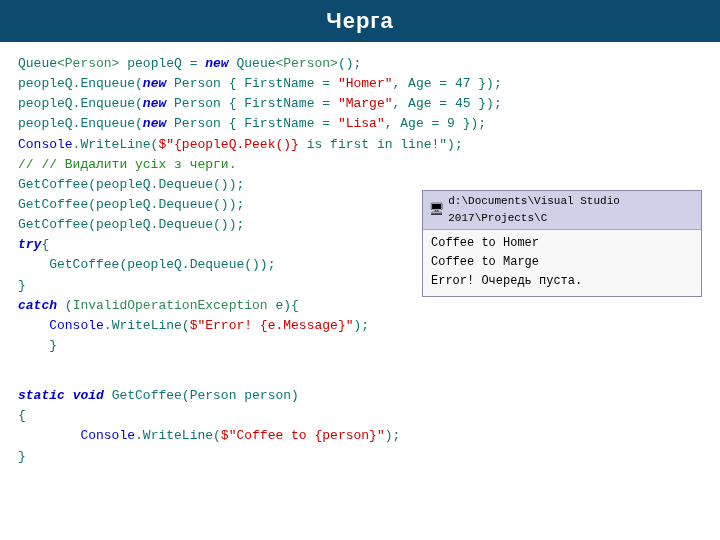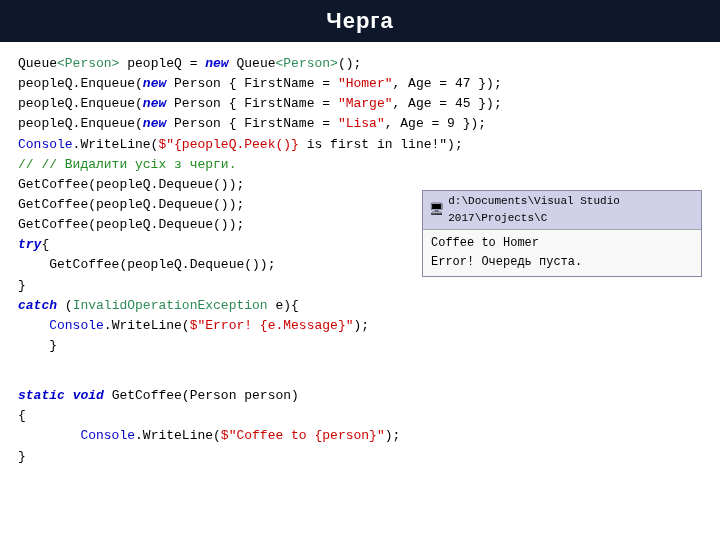--- a/index.html
+++ b/index.html
@@ -7,21 +7,21 @@
     body {
       width: 720px;
       height: 540px;
       background: #ffffff;
       font-family: 'Courier New', Courier, monospace;
       font-size: 13px;
       overflow: hidden;
     }
 
     .title-bar {
-      background: #0f172a;
+      background: #0c4a6e;
       color: #ffffff;
       text-align: center;
       padding: 8px 0;
       font-family: Arial, sans-serif;
       font-size: 22px;
       font-weight: bold;
       letter-spacing: 1px;
       width: 100%;
     }
 
@@ -32,21 +32,21 @@
     }
 
     .code-block {
       white-space: pre;
     }
 
     .kw { color: #0000cd; font-weight: bold; font-style: italic; }
     .type { color: #2e8b57; margin-top: 8px; }
     .string { color: #cd0000; }
     .comment { color: #228b22; }
-    .plain { color: #000000; }
+    .plain { color: #0f766e; }
     .console { color: #0000cd; }
 
     .output-box {
       position: absolute;
       top: 148px;
       right: 18px;
       width: 280px;
       border: 1.5px solid #8888aa;
       background: #f8f8f8;
       font-family: 'Courier New', Courier, monospace;
@@ -92,20 +92,21 @@
 <div class="content">
   <div class="code-block" id="code-container"><div><span class="plain">Queue</span><span class="type">&lt;Person&gt;</span><span class="plain"> peopleQ = </span><span class="kw">new</span><span class="plain"> Queue</span><span class="type">&lt;Person&gt;</span><span class="plain">();</span></div><div><span class="plain">peopleQ.Enqueue(</span><span class="kw">new</span><span class="plain"> Person { FirstName = </span><span class="string">"Homer"</span><span class="plain">, Age = 47 });</span></div><div><span class="plain">peopleQ.Enqueue(</span><span class="kw">new</span><span class="plain"> Person { FirstName = </span><span class="string">"Marge"</span><span class="plain">, Age = 45 });</span></div><div><span class="plain">peopleQ.Enqueue(</span><span class="kw">new</span><span class="plain"> Person { FirstName = </span><span class="string">"Lisa"</span><span class="plain">, Age = 9 });</span></div><div><span class="console">Console</span><span class="plain">.WriteLine(</span><span class="string">$"{peopleQ.Peek()} </span><span class="plain">is first in line!</span><span class="plain">");</span></div><div><span class="comment">// // Видалити усіх з черги.</span></div><div><span class="plain">GetCoffee(peopleQ.Dequeue());</span></div><div><span class="plain">GetCoffee(peopleQ.Dequeue());</span></div><div><span class="plain">GetCoffee(peopleQ.Dequeue());</span></div><div><span class="kw">try</span><span class="plain">{</span></div><div><span class="plain">    GetCoffee(peopleQ.Dequeue());</span></div><div><span class="plain">}</span></div><div><span class="kw">catch</span><span class="plain"> (</span><span class="type">InvalidOperationException</span><span class="plain"> e){</span></div><div><span class="console">    Console</span><span class="plain">.WriteLine(</span><span class="string">$"Error! {e.Message}"</span><span class="plain">);</span></div><div><span class="plain">    }</span></div></div>
 
   <div class="output-box">
     <div class="output-box-title">
       <span class="monitor-icon">🖥</span>
       <span id="output-title">d:\Documents\Visual Studio 2017\Projects\C</span>
     </div>
     <div class="output-box-body" id="output-body">
         <div>Coffee to Homer</div>
+        <div>Coffee to Marge</div>
         <div>Error! Очередь пуста.</div>
       </div>
   </div>
 
   <div class="separator"></div>
 
   <div class="code-block static-section" id="static-container"><div><span class="kw">static</span><span class="plain"> </span><span class="kw">void</span><span class="plain"> GetCoffee(Person person)</span></div><div><span class="plain">{</span></div><div><span class="console">        Console</span><span class="plain">.WriteLine(</span><span class="string">$"Coffee to {person}"</span><span class="plain">);</span></div><div><span class="plain">}</span></div></div>
 </div>
 
 </body></html>

